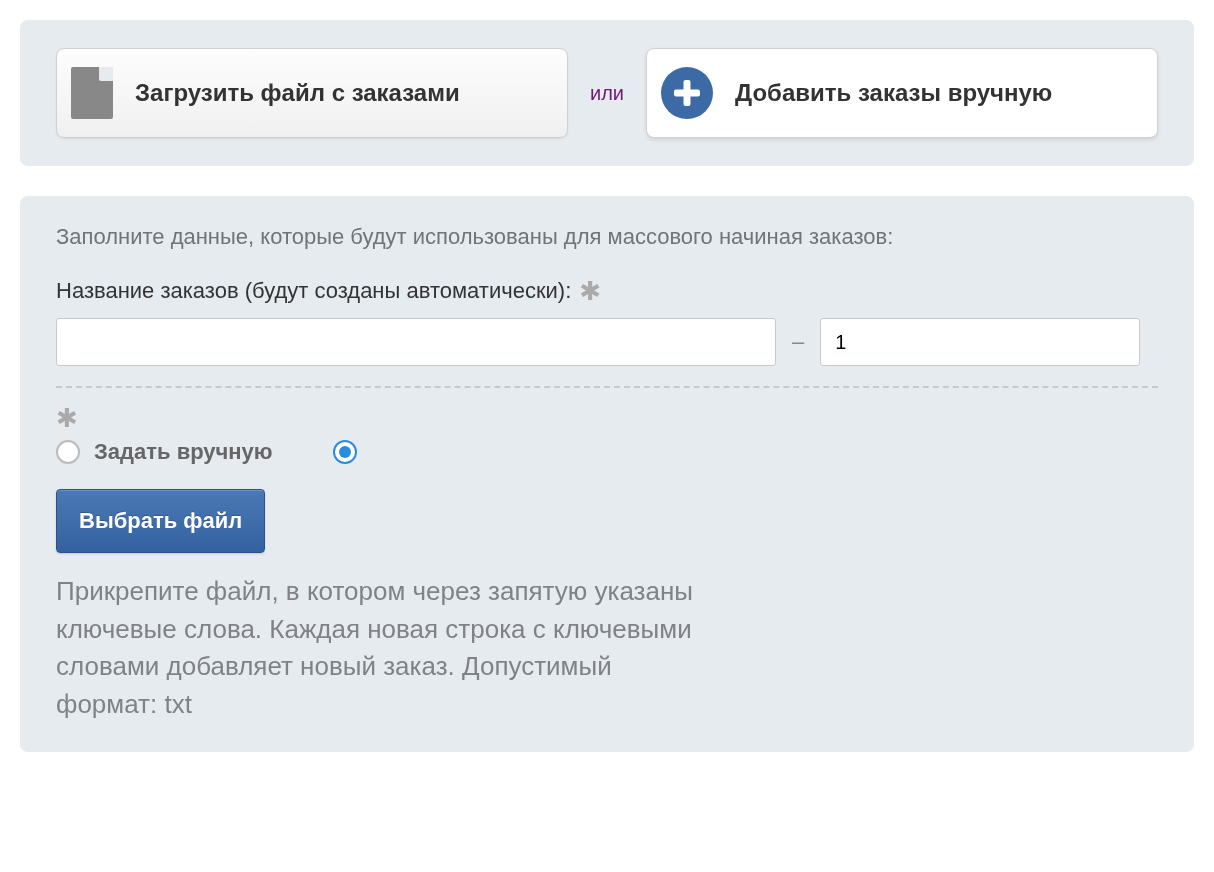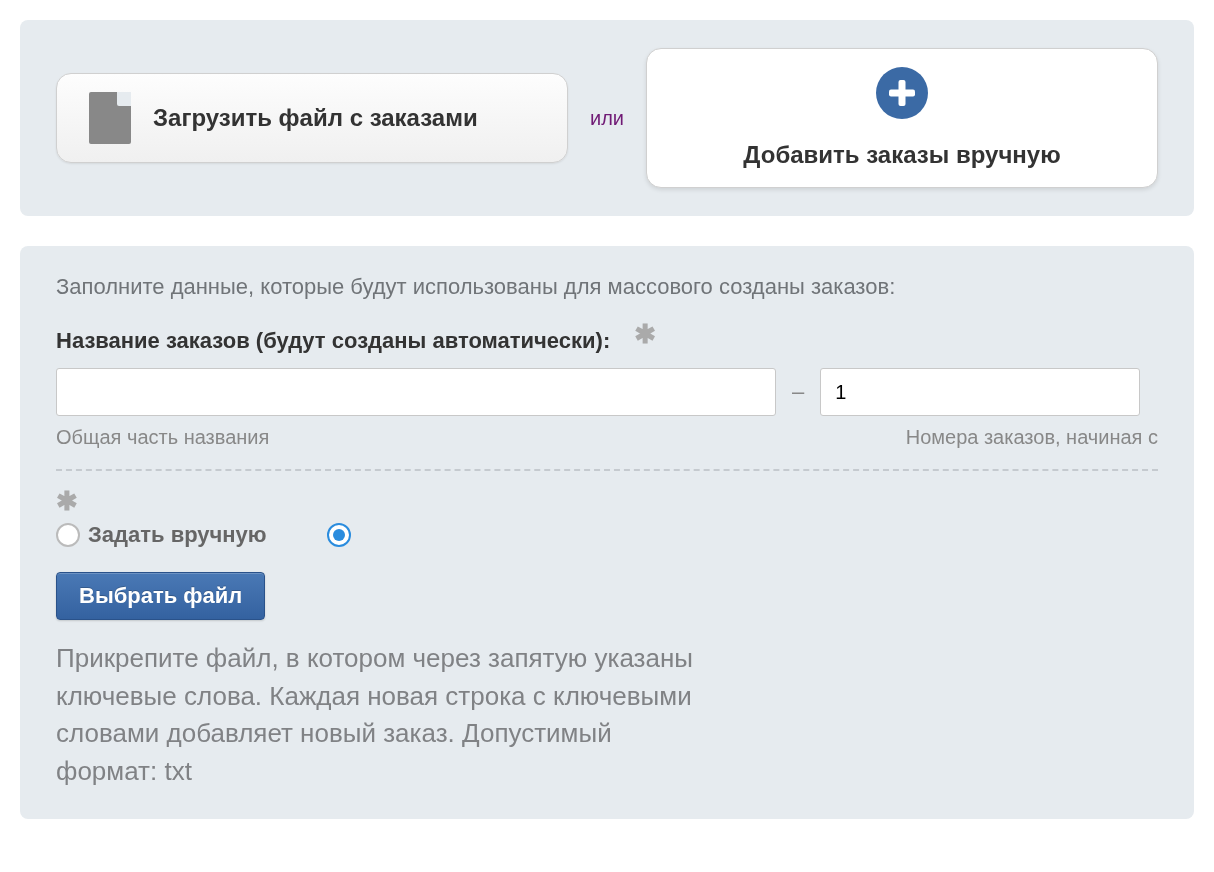--- a/index.html
+++ b/index.html
@@ -19,33 +19,32 @@
       margin-bottom: 30px;
     }
     .top-panel {
       display: flex;
       align-items: center;
       gap: 22px;
     }
     .tab-button {
       background: linear-gradient(#fdfdfd, #f0f0f0);
       border: 1px solid #d0d0d0;
-      border-radius: 15px;
-      padding: 18px 32px;
+      border-radius: 8px;
+      padding: 18px 14px;
       display: flex;
       align-items: center;
       gap: 22px;
       cursor: pointer;
       box-shadow: 0 1px 2px rgba(0,0,0,0.08);
       flex: 1;
     }
     .tab-button.active {
       background: #ffffff;
       box-shadow: 0 2px 4px rgba(0,0,0,0.1);
-      flex-direction: column;
     }
     .tab-label {
       font-size: 24px;
       font-weight: bold;
       color: #333;
     }
     .file-icon {
       width: 42px;
       height: 52px;
       background: #888;
@@ -93,26 +92,26 @@
       color: #701a75;
       font-size: 20px;
     }
     .instruction {
       color: #707478;
       font-size: 22px;
       margin-bottom: 28px;
     }
     .field-label {
       font-size: 22px;
-      font-weight: bold;
+      font-weight: normal;
       color: #333;
       margin-bottom: 14px;
       display: flex;
-      align-items: flex-start;
-      gap: 24px;
+      align-items: center;
+      gap: 8px;
     }
     .asterisk {
       color: #aaa;
       font-size: 26px;
       line-height: 0.5;
     }
     .input-row {
       display: flex;
       align-items: center;
       gap: 12px;
@@ -161,21 +160,21 @@
     }
     .radio-row {
       display: flex;
       align-items: center;
       gap: 60px;
       margin-bottom: 24px;
     }
     .radio-option {
       display: flex;
       align-items: center;
-      gap: 8px;
+      gap: 14px;
       cursor: pointer;
     }
     .radio-circle {
       width: 24px;
       height: 24px;
       border: 2px solid #bbb;
       border-radius: 50%;
       background: #fff;
       position: relative;
       flex-shrink: 0;
@@ -202,21 +201,21 @@
     .radio-option.selected .radio-label {
       color: #333;
     }
     .choose-file-btn {
       background: linear-gradient(#4a79b5, #3462a0);
       border: 1px solid #2a528a;
       border-radius: 4px;
       color: #fff;
       font-size: 22px;
       font-weight: bold;
-      padding: 10px 22px;
+      padding: 18px 22px;
       cursor: pointer;
       text-shadow: 0 -1px 0 rgba(0,0,0,0.2);
       box-shadow: inset 0 1px 0 rgba(255,255,255,0.2), 0 1px 2px rgba(0,0,0,0.15);
       margin-bottom: 20px;
     }
     .help-text {
       color: #808285;
       font-size: 26px;
       line-height: 1.45;
       max-width: 640px;
@@ -231,37 +230,33 @@
     <span class="tab-label">Загрузить файл с заказами</span>
   </div>
   <span class="or-text">или</span>
   <div class="tab-button active">
     <div class="plus-icon"></div>
     <span class="tab-label">Добавить заказы вручную</span>
   </div>
 </div>
 
 <div class="panel">
-  <p class="instruction">Заполните данные, которые будут использованы для массового созданы заказов:</p>
+  <p class="instruction">Заполните данные, которые будут использованы для массового начиная заказов:</p>
 
   <div class="field-label">
     <span>Название заказов (будут созданы автоматически):</span>
     <span class="asterisk">✱</span>
   </div>
 
   <div class="input-row">
     <input type="text" class="text-input wide" value="" style="">
     <span class="dash">–</span>
     <input type="text" class="text-input narrow" value="1" style="">
   </div>
 
-  <div class="hint-row">
-    <span class="hint hint-left">Общая часть названия</span>
-    <span class="hint hint-right">Номера заказов, начиная с</span>
-  </div>
 
   <hr class="divider">
 
   <div class="field-label">
     <span class="asterisk">✱</span>
   </div>
 
   <div class="radio-row">
     <label class="radio-option">
       <span class="radio-circle"></span>

